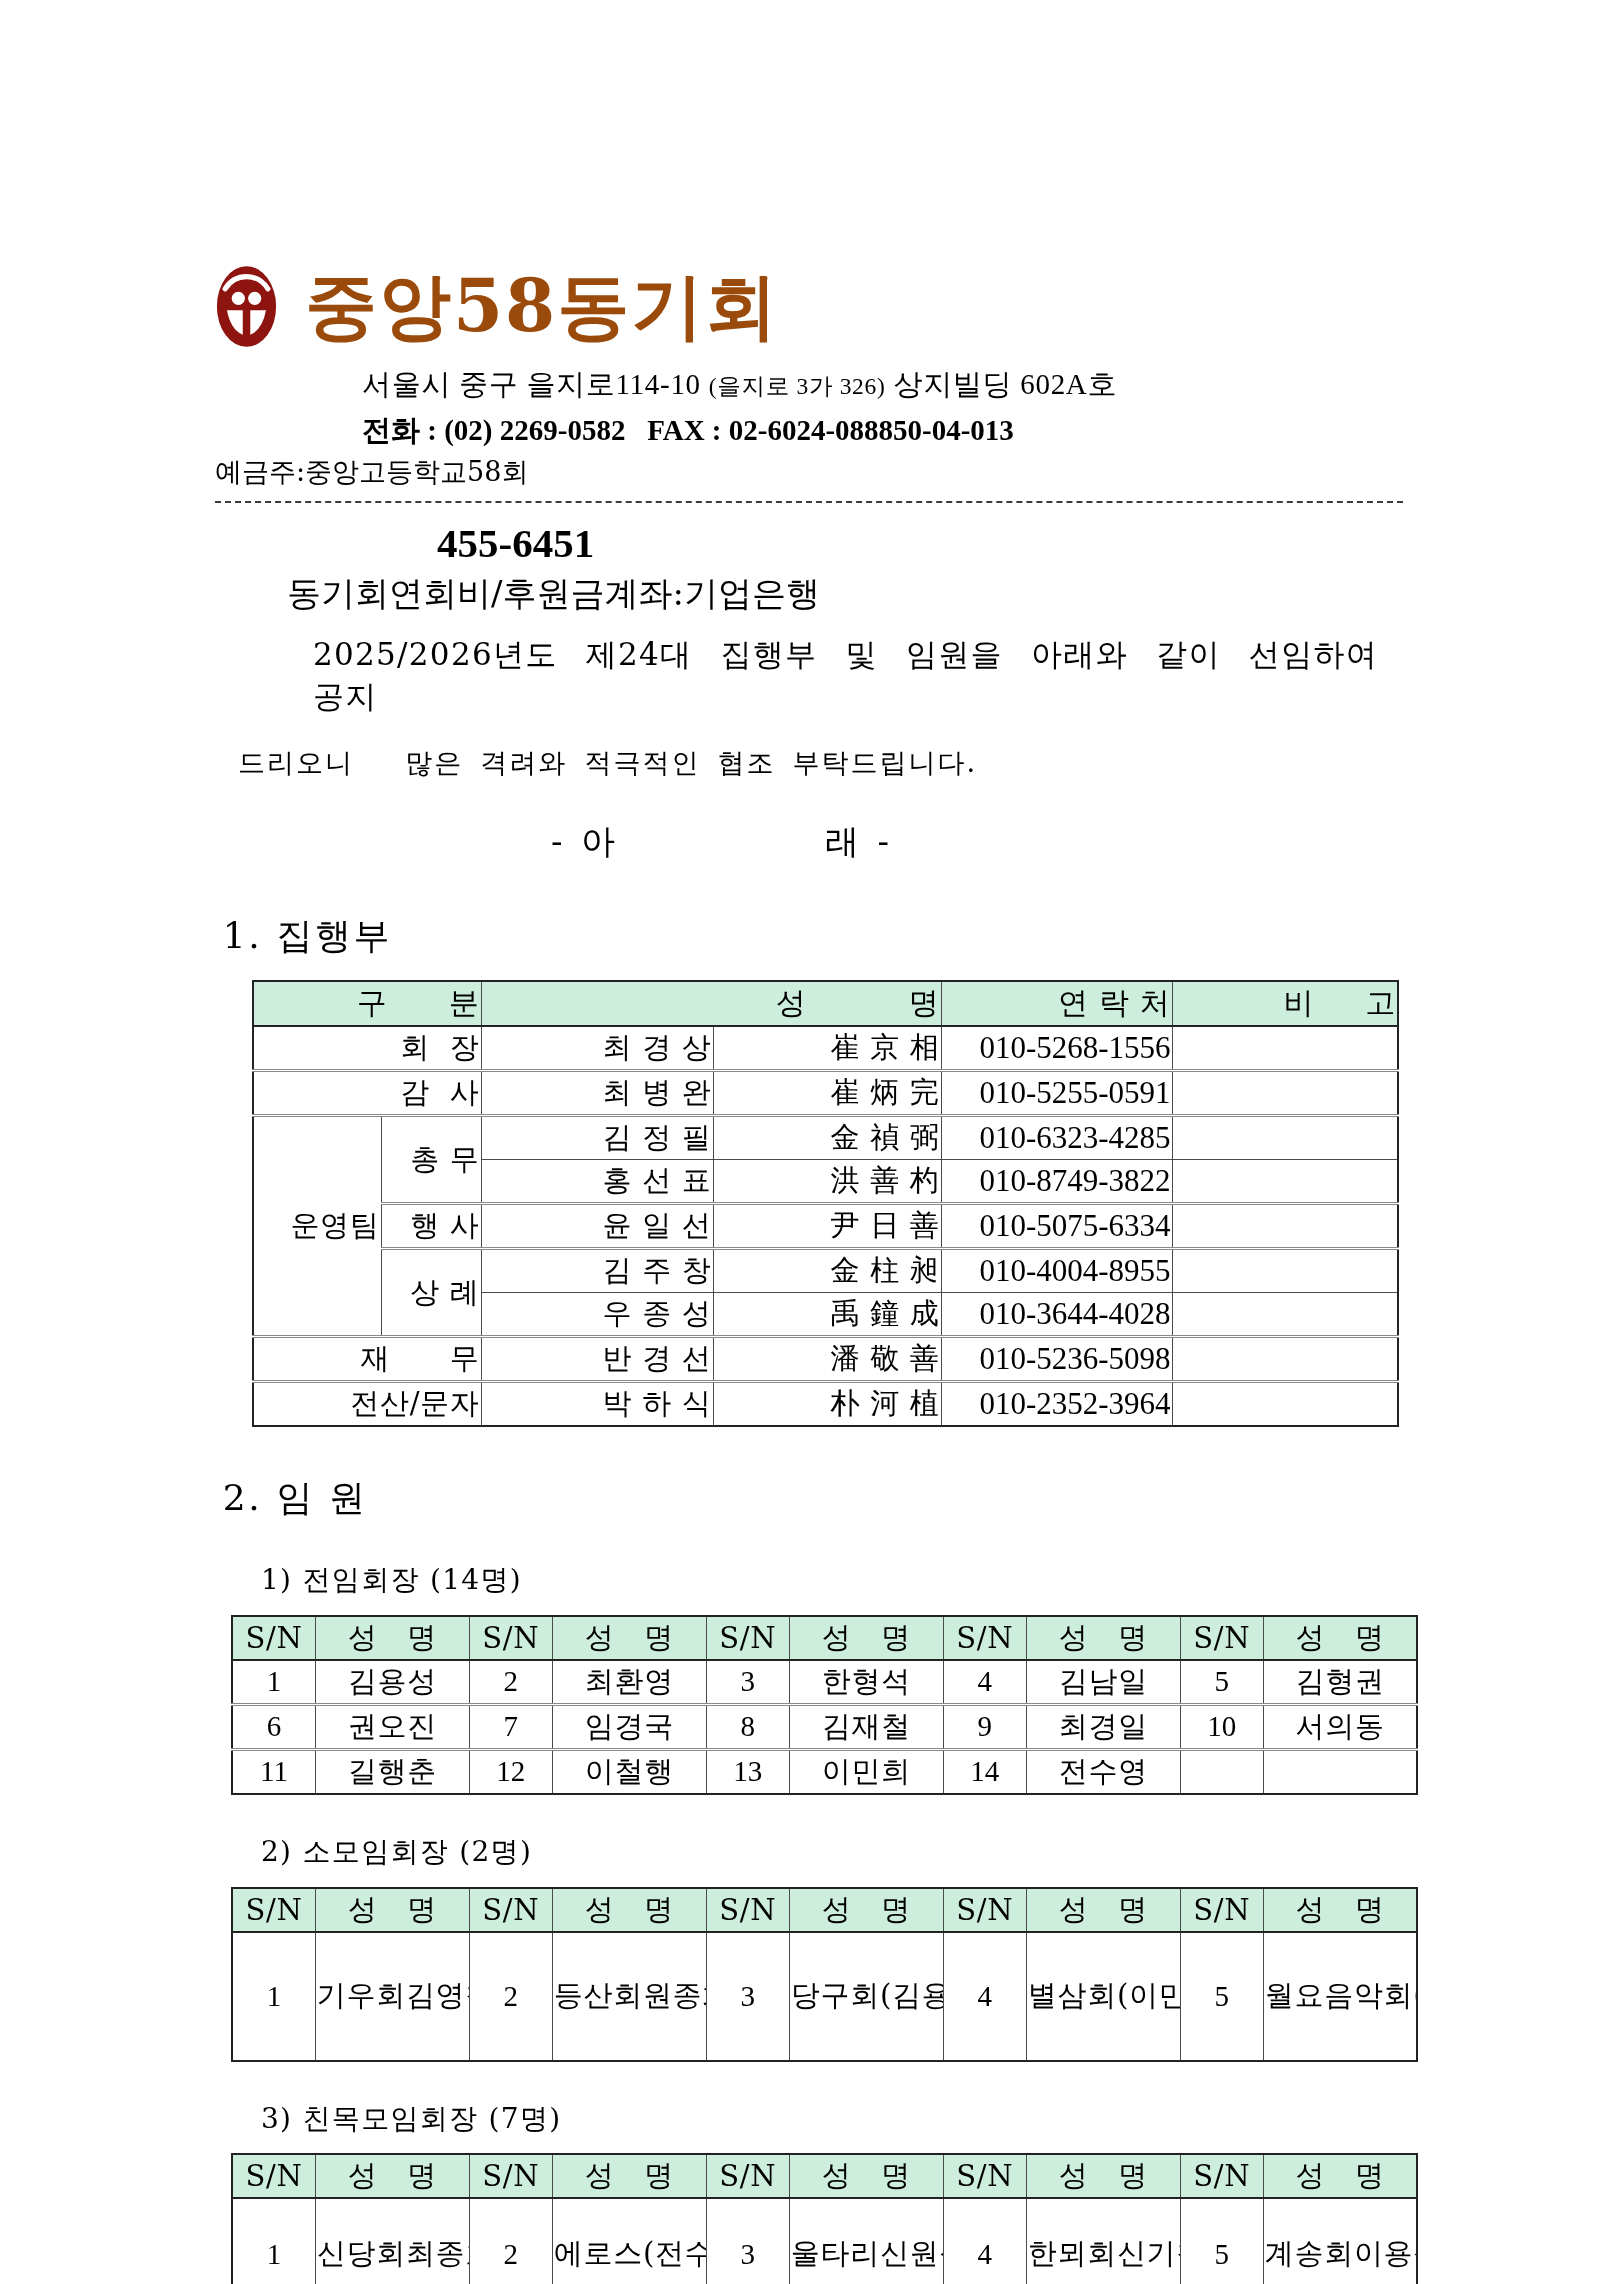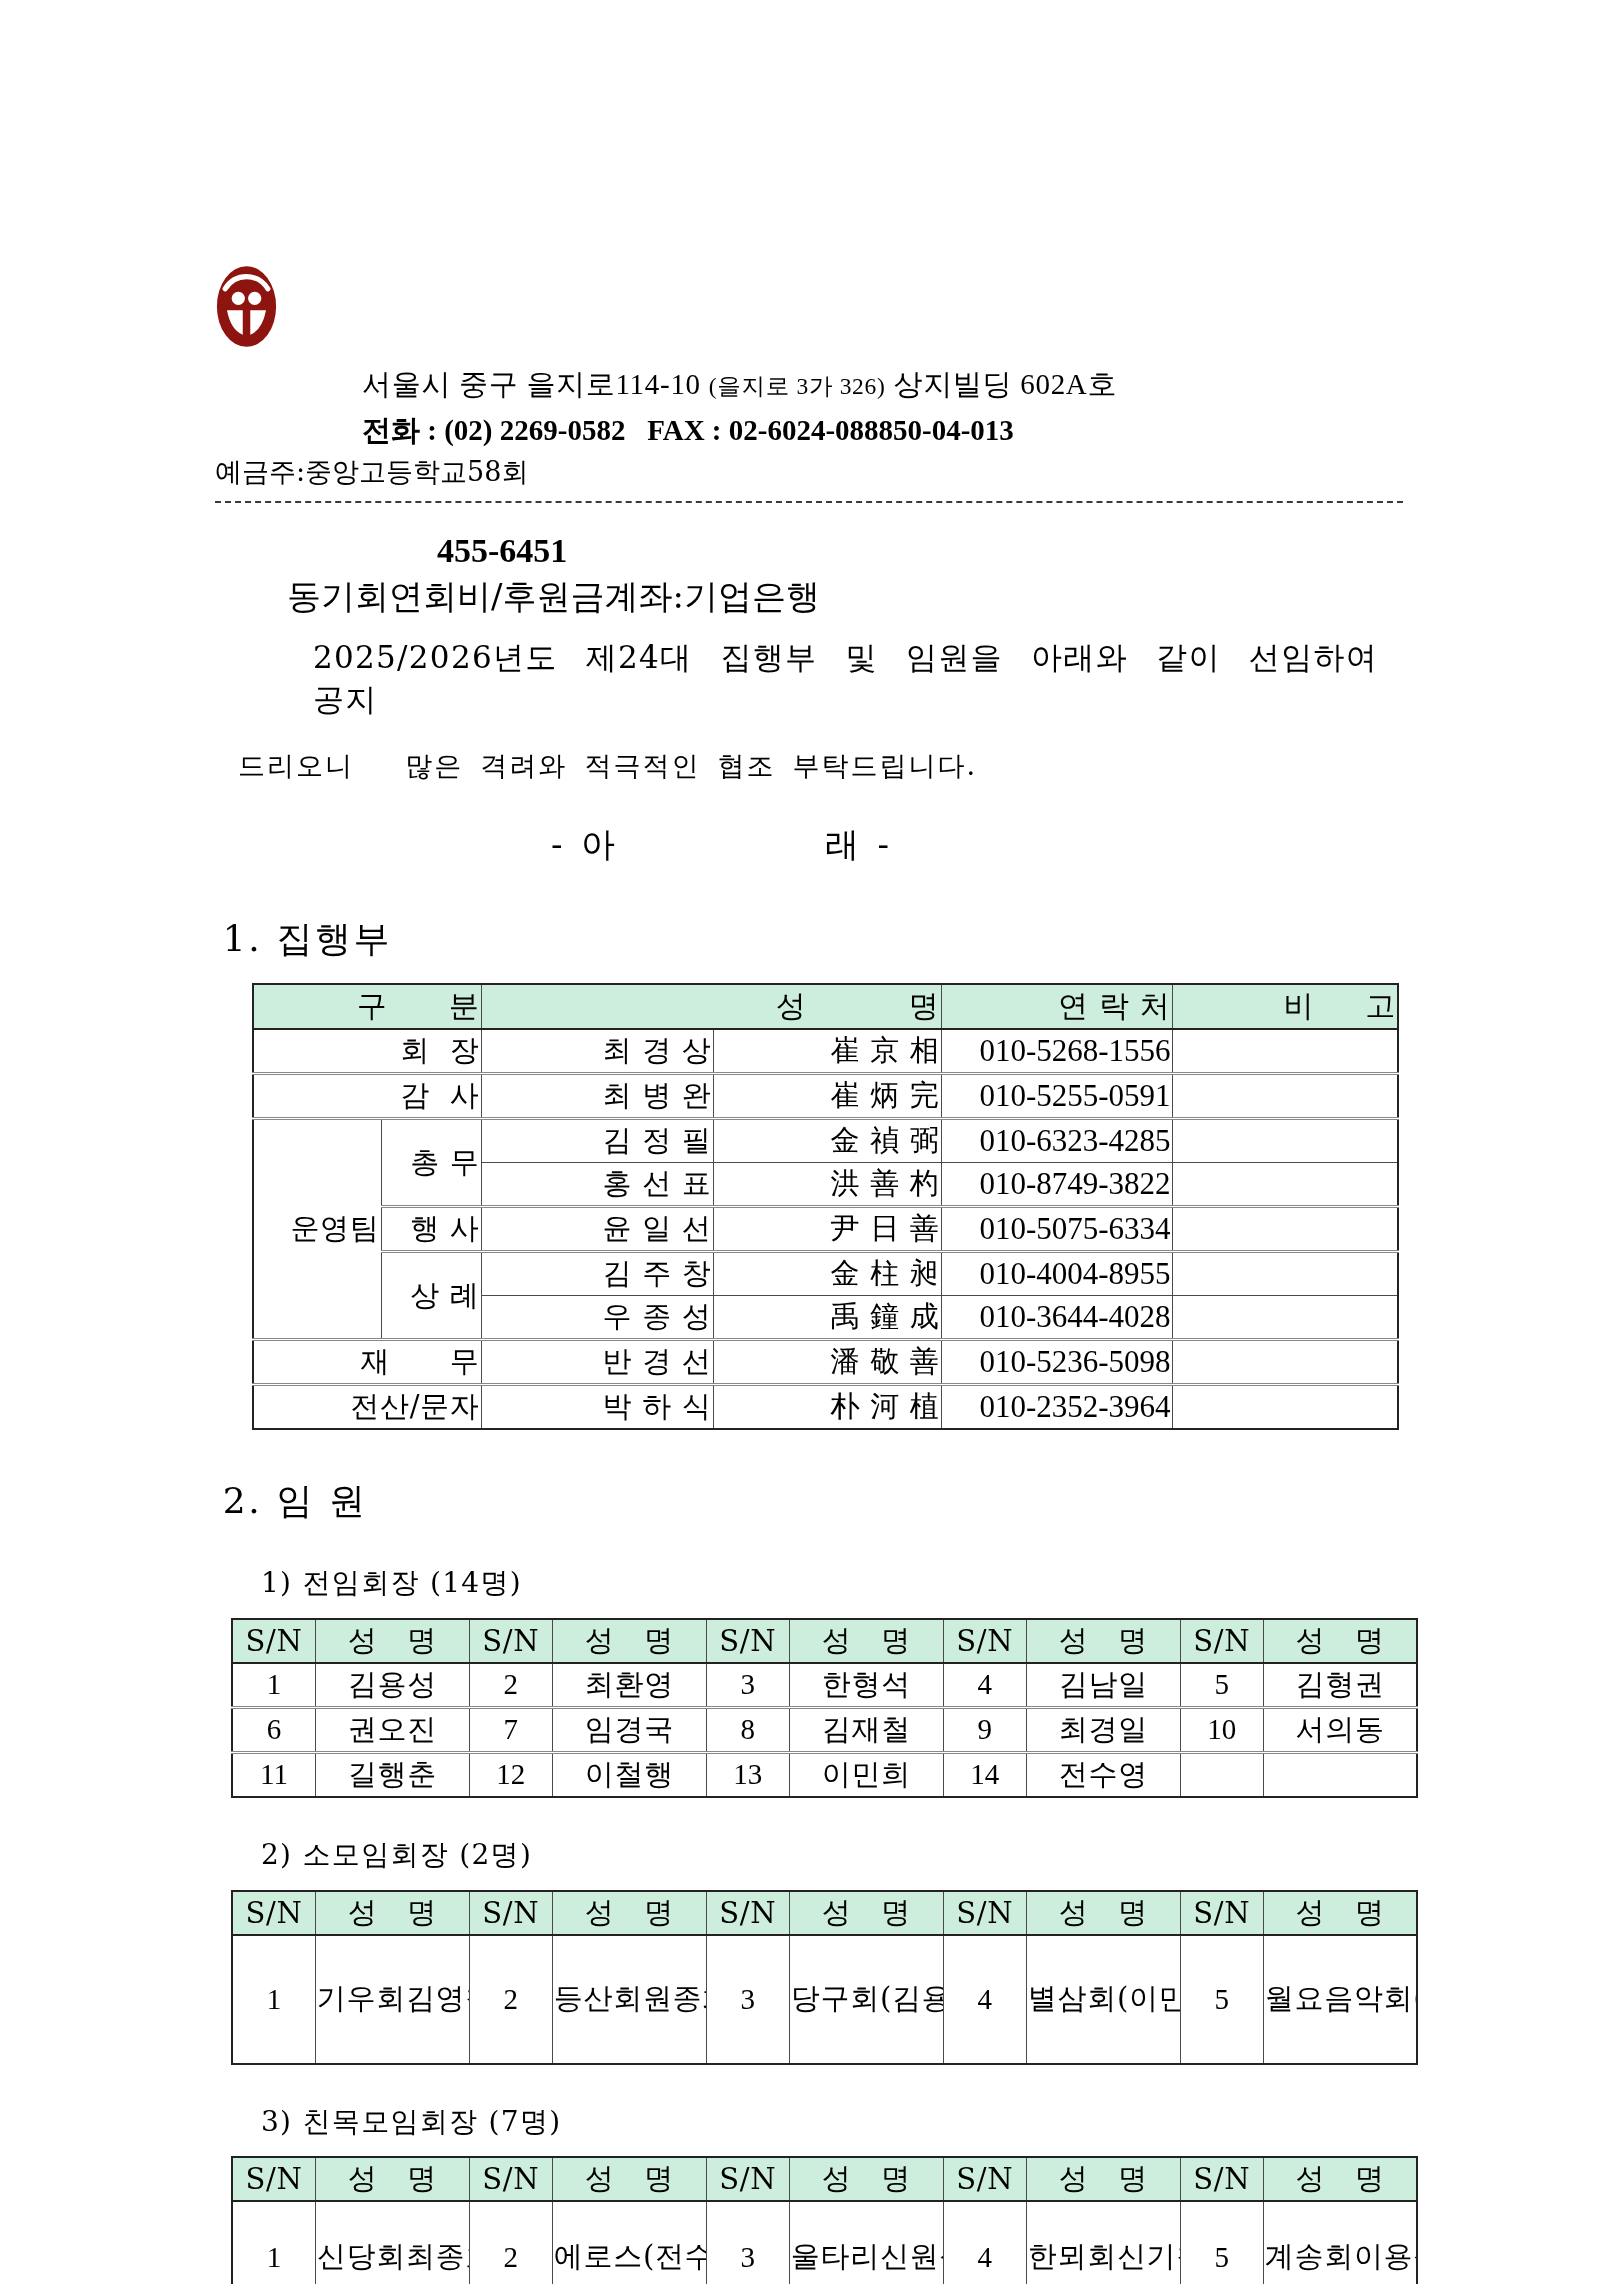--- a/index.html
+++ b/index.html
@@ -19,21 +19,21 @@
   .org-title {
     font-size:72px; font-weight:700; letter-spacing:2px;
     color:#9a4b0b; line-height:1;
   }
   .addr-line { margin:10.4px 0 0 147px; font-size:29px; letter-spacing:0.7px; }
   .addr-line .small { font-size:23.5px; }
   .addr-line .num, .phone-line, .acct-num { font-family:"Liberation Serif",serif; }
   .phone-line { margin:5.2px 0 0 147px; font-size:29px; font-weight:600; white-space:pre; }
   .holder-line { margin:3.9px 0 0 0; font-size:27px; }
   .dash-sep { margin-top:10.4px; height:0; border-top:2.6px dashed #3a3a3a; width:1188px; }
-  .acct-num { margin:29px 0 0 222px; font-size:34px; font-weight:600; }
+  .acct-num { margin:16px 0 0 222px; font-size:41px; font-weight:600; }
   .dues-line { margin:3.9px 0 0 72px; font-size:34px; }
   .notice1 { margin:17px 0 0 98px; font-size:31px; letter-spacing:1.3px; word-spacing:17px; }
   .notice2 { margin:27px 0 5px 23px; font-size:27px; letter-spacing:2px; word-spacing:6.5px; white-space:pre; }
   .below-marker { margin:38px 0 0 336px; font-size:34px; letter-spacing:3.9px; white-space:pre; }
   
   .sec-heading { margin:47px 0 0 7.8px; font-size:36px; font-weight:500; letter-spacing:2.6px; }
   .sub-heading { margin:38px 0 0 46px; font-size:28px; font-weight:500; letter-spacing:1.3px; }
   
   table { border-collapse:collapse; table-layout:fixed; }
   td { border:1.3px solid #4a4a4a; text-align:center; vertical-align:middle;
@@ -59,20 +59,21 @@
 
   <div class="brand-row">
     <svg class="logo" viewBox="0 0 100 140" aria-hidden="true">
       <ellipse cx="50" cy="70" rx="47" ry="64" fill="#8e1410"></ellipse>
       <path d="M16 42 A41 44 0 0 1 84 42" fill="none" stroke="#ffffff" stroke-width="8" stroke-linecap="round"></path>
       <circle cx="37" cy="57" r="10.5" fill="#ffffff"></circle>
       <circle cx="63" cy="57" r="10.5" fill="#ffffff"></circle>
       <path d="M44 76 L19 76 Q25 107 44 115 Z" fill="#ffffff"></path>
       <path d="M56 76 L81 76 Q75 107 56 115 Z" fill="#ffffff"></path>
     </svg>
+    <span class="org-title">중앙58동기회</span>
   </div>
 
   <div class="addr-line"><span class="num">서울시 중구 을지로114-10 </span><span class="small num">(을지로 3가 326)</span><span class="num"> 상지빌딩 602A호</span></div>
   <div class="phone-line">전화 : (02) 2269-0582   FAX : 02-6024-088850-04-013</div>
   <div class="holder-line">예금주:중앙고등학교58회</div>
   <div class="dash-sep"></div>
   <div class="acct-num">455-6451</div>
   <div class="dues-line">동기회연회비/후원금계좌:기업은행</div>
   <p class="notice1">2025/2026년도 제24대 집행부 및 임원을 아래와 같이 선임하여 공지</p>
   <p class="notice2">드리오니   많은 격려와 적극적인 협조 부탁드립니다.</p>

